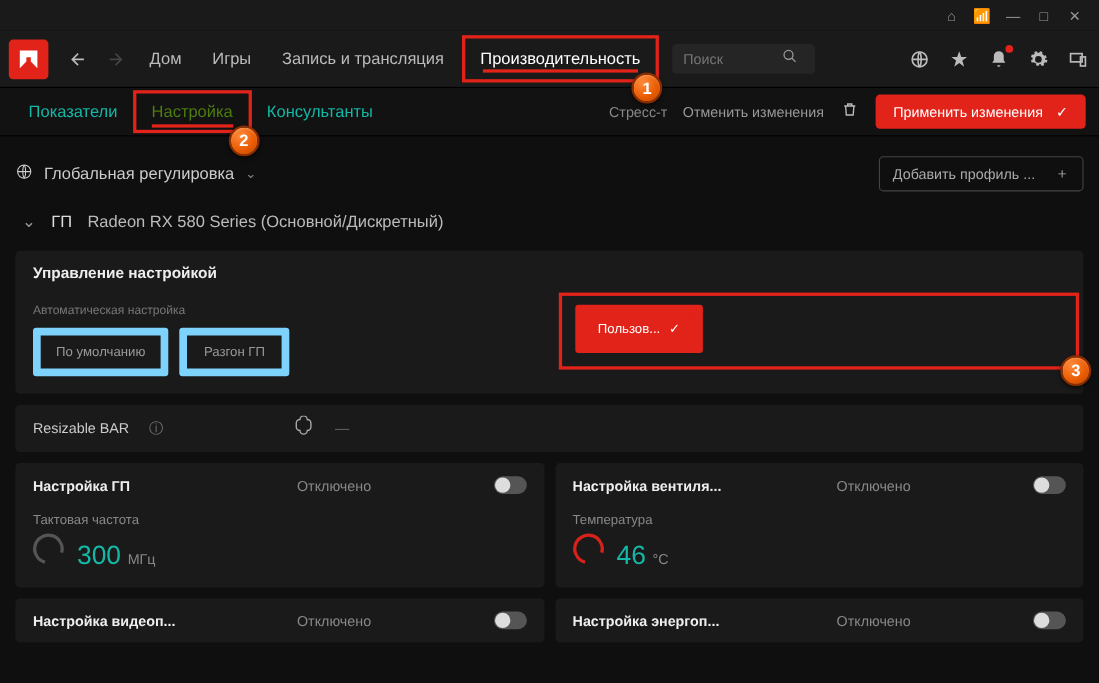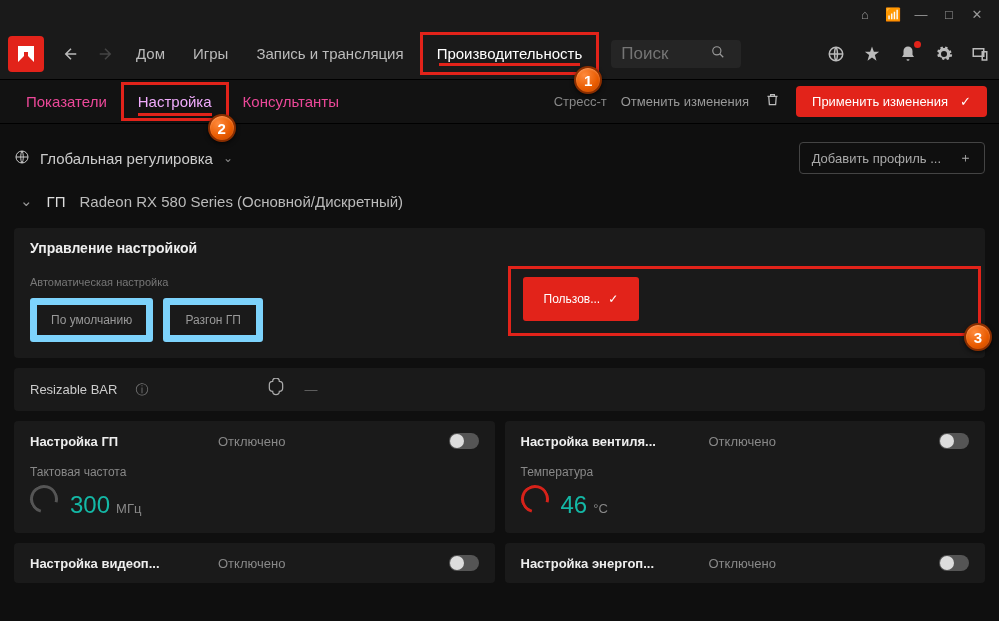--- a/index.html
+++ b/index.html
@@ -13,28 +13,28 @@
 
 .topnav { height: 52px; background: #1a1a1a; display: flex; align-items: center; padding: 0 8px; gap: 4px; border-bottom: 1px solid #000; }
 .logo { width: 36px; height: 36px; background: #e2231a; border-radius: 4px; display: flex; align-items: center; justify-content: center; margin-right: 8px; }
 .logo svg { fill: #fff; }
 .nav-arrow { width: 30px; height: 30px; display: flex; align-items: center; justify-content: center; color: #888; cursor: pointer; }
 .nav-arrow.disabled { color: #444; }
 .nav-item { padding: 8px 12px; color: #bbb; font-size: 15px; cursor: pointer; white-space: nowrap; }
 .nav-item.active { color: #fff; }
 .highlight-box { border: 3px solid #e2231a; border-radius: 0; position: relative; }
 .search-box { display: flex; align-items: center; background: #252525; border-radius: 4px; padding: 4px 10px; margin-left: 8px; width: 130px; }
-.search-box input { background: transparent; border: none; outline: none; color: #a3a3a3; font-size: 17px; width: 90px; }
+.search-box input { background: transparent; border: none; outline: none; color: #a3a3a3; font-size: 13px; width: 90px; }
 .top-icons { display: flex; gap: 14px; margin-left: auto; align-items: center; }
 .top-icon { width: 22px; height: 22px; display: flex; align-items: center; justify-content: center; color: #999; cursor: pointer; font-size: 16px; }
 
 
 .subnav { height: 44px; background: #121212; display: flex; align-items: center; padding: 0 12px; border-bottom: 1px solid #000; }
-.sub-item { padding: 8px 14px; color: #ec4899; font-size: 15px; cursor: pointer; }
-.sub-item.active { color: #f0abfc; position: relative; }
+.sub-item { padding: 8px 14px; color: #14b8a6; font-size: 15px; cursor: pointer; }
+.sub-item.active { color: #4d7c0f; position: relative; }
 .sub-underline { position: absolute; bottom: 2px; left: 14px; right: 14px; height: 3px; background: #e2231a; }
 .subnav-right { margin-left: auto; display: flex; align-items: center; gap: 16px; }
 .cancel-text { color: #999; font-size: 13px; cursor: pointer; }
 .trash-icon { color: #999; cursor: pointer; }
 .apply-btn { background: #e2231a; color: #fff; padding: 8px 16px; border-radius: 4px; font-size: 13px; display: flex; align-items: center; gap: 12px; cursor: pointer; }
 
 
 .body { flex: 1; padding: 18px 14px; overflow-y: auto; }
 .profile-row { display: flex; align-items: center; justify-content: space-between; margin-bottom: 18px; }
 .profile-left { display: flex; align-items: center; gap: 10px; color: #ccc; font-size: 15px; }
@@ -51,21 +51,21 @@
 .tuning-buttons { display: flex; gap: 10px; }
 .opt-btn { border: 7px solid #7dd3fc; background: transparent; color: #999; padding: 8px 14px; border-radius: 3px; font-size: 12px; cursor: pointer; min-width: 100px; text-align: center; }
 .opt-btn.selected { background: #e2231a; border-color: #e2231a; color: #fff; display: flex; align-items: center; justify-content: space-between; gap: 8px; }
 
 .bar-row { background: #1a1a1a; border-radius: 4px; padding: 10px 16px; margin-bottom: 10px; display: flex; align-items: center; gap: 18px; color: #ccc; font-size: 13px; }
 
 .two-col { display: flex; gap: 10px; }
 .two-col > .col { flex: 1; display: flex; flex-direction: column; gap: 10px; }
 .card { background: #1a1a1a; border-radius: 4px; }
 .card-head { display: flex; align-items: center; padding: 12px 16px; }
-.card-title { font-weight: 600; font-size: 13px; color: #eee; flex: 0 0 auto; width: 188px; overflow: hidden; text-overflow: ellipsis; white-space: nowrap; }
+.card-title { font-weight: 600; font-size: 13px; color: #eee; flex: 0 0 auto; width: 240px; overflow: hidden; text-overflow: ellipsis; white-space: nowrap; }
 .card-status { color: #888; font-size: 13px; flex: 1; }
 .toggle { width: 30px; height: 16px; background: #555; border-radius: 10px; position: relative; cursor: pointer; flex-shrink: 0; }
 .toggle::after { content: ""; width: 14px; height: 14px; background: #ddd; border-radius: 50%; position: absolute; top: 1px; left: 1px; }
 .card-body { padding: 4px 16px 14px; display: flex; gap: 50px; }
 .metric { }
 .metric-label { font-size: 12px; color: #888; margin-bottom: 6px; }
 .metric-val { display: flex; align-items: baseline; gap: 6px; }
 .gauge { width: 28px; height: 28px; border: 3px solid #555; border-bottom-color: transparent; border-radius: 50%; transform: rotate(-30deg); display: inline-block; margin-right: 6px; vertical-align: middle; }
 .gauge.temp { border-color: #e2231a; border-bottom-color: transparent; opacity: 0.95; }
 .big-num { font-size: 24px; color: #14b8a6; font-weight: 300; }

